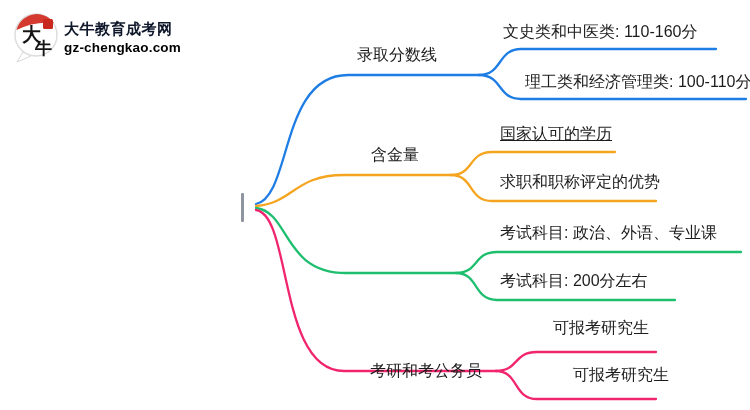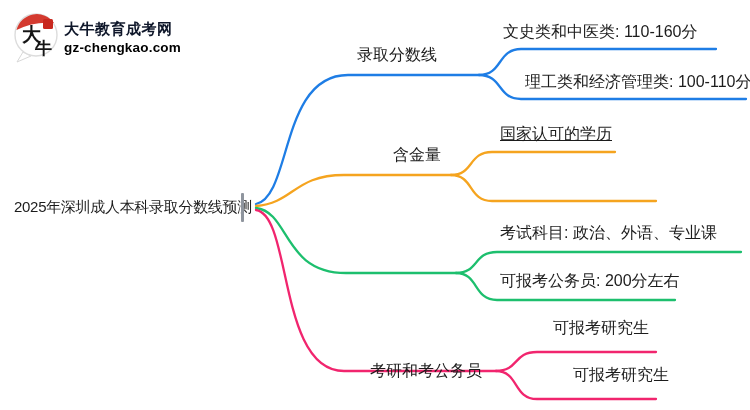--- a/index.html
+++ b/index.html
@@ -7,21 +7,21 @@
     position:relative;width:750px;height:410px;background:#ffffff;overflow:hidden;
     font-family:"Liberation Sans","DejaVu Sans",sans-serif;
   }
   .connectors{position:absolute;left:0;top:0;}
   .connectors path{fill:none;stroke-width:2.3;stroke-linecap:round;}
   .root-bar{position:absolute;left:241px;top:193px;width:2.5px;height:29px;background:#8f959e;border-radius:1px;}
   .lbl{position:absolute;white-space:nowrap;color:#1c1c1c;}
   .root-label{left:14px;top:197px;font-size:15px;line-height:20px;letter-spacing:-0.3px;}
   .branch-label{font-size:16px;line-height:22px;font-family:Liberation Mono, monospace;}
   .b1{left:357px;top:45px;}
-  .b2{left:393px;top:145px;text-align:center;}
+  .b2{left:371px;top:145px;text-align:center;}
   .b3{left:369px;top:243px;}
   .b4{left:370px;top:341px;margin-top:20px;}
   .child-label{font-size:16px;line-height:24px;}
   .b1c1{left:503px;top:20px;}
   .b1c2{left:499px;top:70px;margin-left:26px;}
   .b2c1{left:500px;top:122px;text-decoration:underline;}
   .b2c2{left:500px;top:170px;}
   .b3c1{left:500px;top:221px;}
   .b3c2{left:500px;top:269px;}
   .b4c1{left:553px;top:316px;}
@@ -48,32 +48,32 @@
 
     <path d="M256,208 C290,212 283,273 346,273 L456,273" stroke="#1DBF6E"></path>
     <path d="M456,273 C479,273 473,252 497,252 L741,252" stroke="#1DBF6E"></path>
     <path d="M456,273 C479,273 473,300 497,300 L675,300" stroke="#1DBF6E"></path>
 
     <path d="M256,210 C292,215 278,371 344,371 L496,371" stroke="#F1256E"></path>
     <path d="M496,371 C519,371 513,352 537,352 L656,352" stroke="#F1256E"></path>
     <path d="M496,371 C519,371 513,399 537,399 L656,399" stroke="#F1256E"></path>
   </svg>
 
-  <div class="lbl root-label">2025年深圳成人本科录取分数线预测</div>
   <div class="root-bar"></div>
 
   <div class="lbl branch-label b1">录取分数线</div>
   <div class="lbl branch-label b2">含金量</div>
   <div class="lbl branch-label b4">考研和考公务员</div>
 
   <div class="lbl child-label b1c1">文史类和中医类: 110-160分</div>
   <div class="lbl child-label b1c2">理工类和经济管理类: 100-110分</div>
   <div class="lbl child-label b2c1">国家认可的学历</div>
+  <div class="lbl child-label b2c2">求职和职称评定的优势</div>
   <div class="lbl child-label b3c1">考试科目: 政治、外语、专业课</div>
-  <div class="lbl child-label b3c2">可报考公务员: 200分左右</div>
+  <div class="lbl child-label b3c2">考试科目: 200分左右</div>
   <div class="lbl child-label b4c1">可报考研究生</div>
   <div class="lbl child-label b4c2">可报考研究生</div>
 
   <div class="logo">
     <svg class="logo-icon" width="50" height="54" viewBox="0 0 50 54">
       <path d="M11,42 L5,52 L19,46 Z" fill="#ffffff" stroke="#d8d8d8" stroke-width="1"></path>
       <circle cx="24" cy="25" r="21" fill="#ffffff" stroke="#dcdcdc" stroke-width="1.4"></circle>
       <path d="M4.5,20 A21 21 0 0 1 42 13 Q22 11 4.5 20 Z" fill="#D43A2F"></path>
       <rect x="31" y="9" width="10" height="10" rx="1.5" fill="#C8281E"></rect>
       <text x="10" y="31" font-size="19" font-weight="700" fill="#151515" font-family="DejaVu Serif, serif">大</text>

